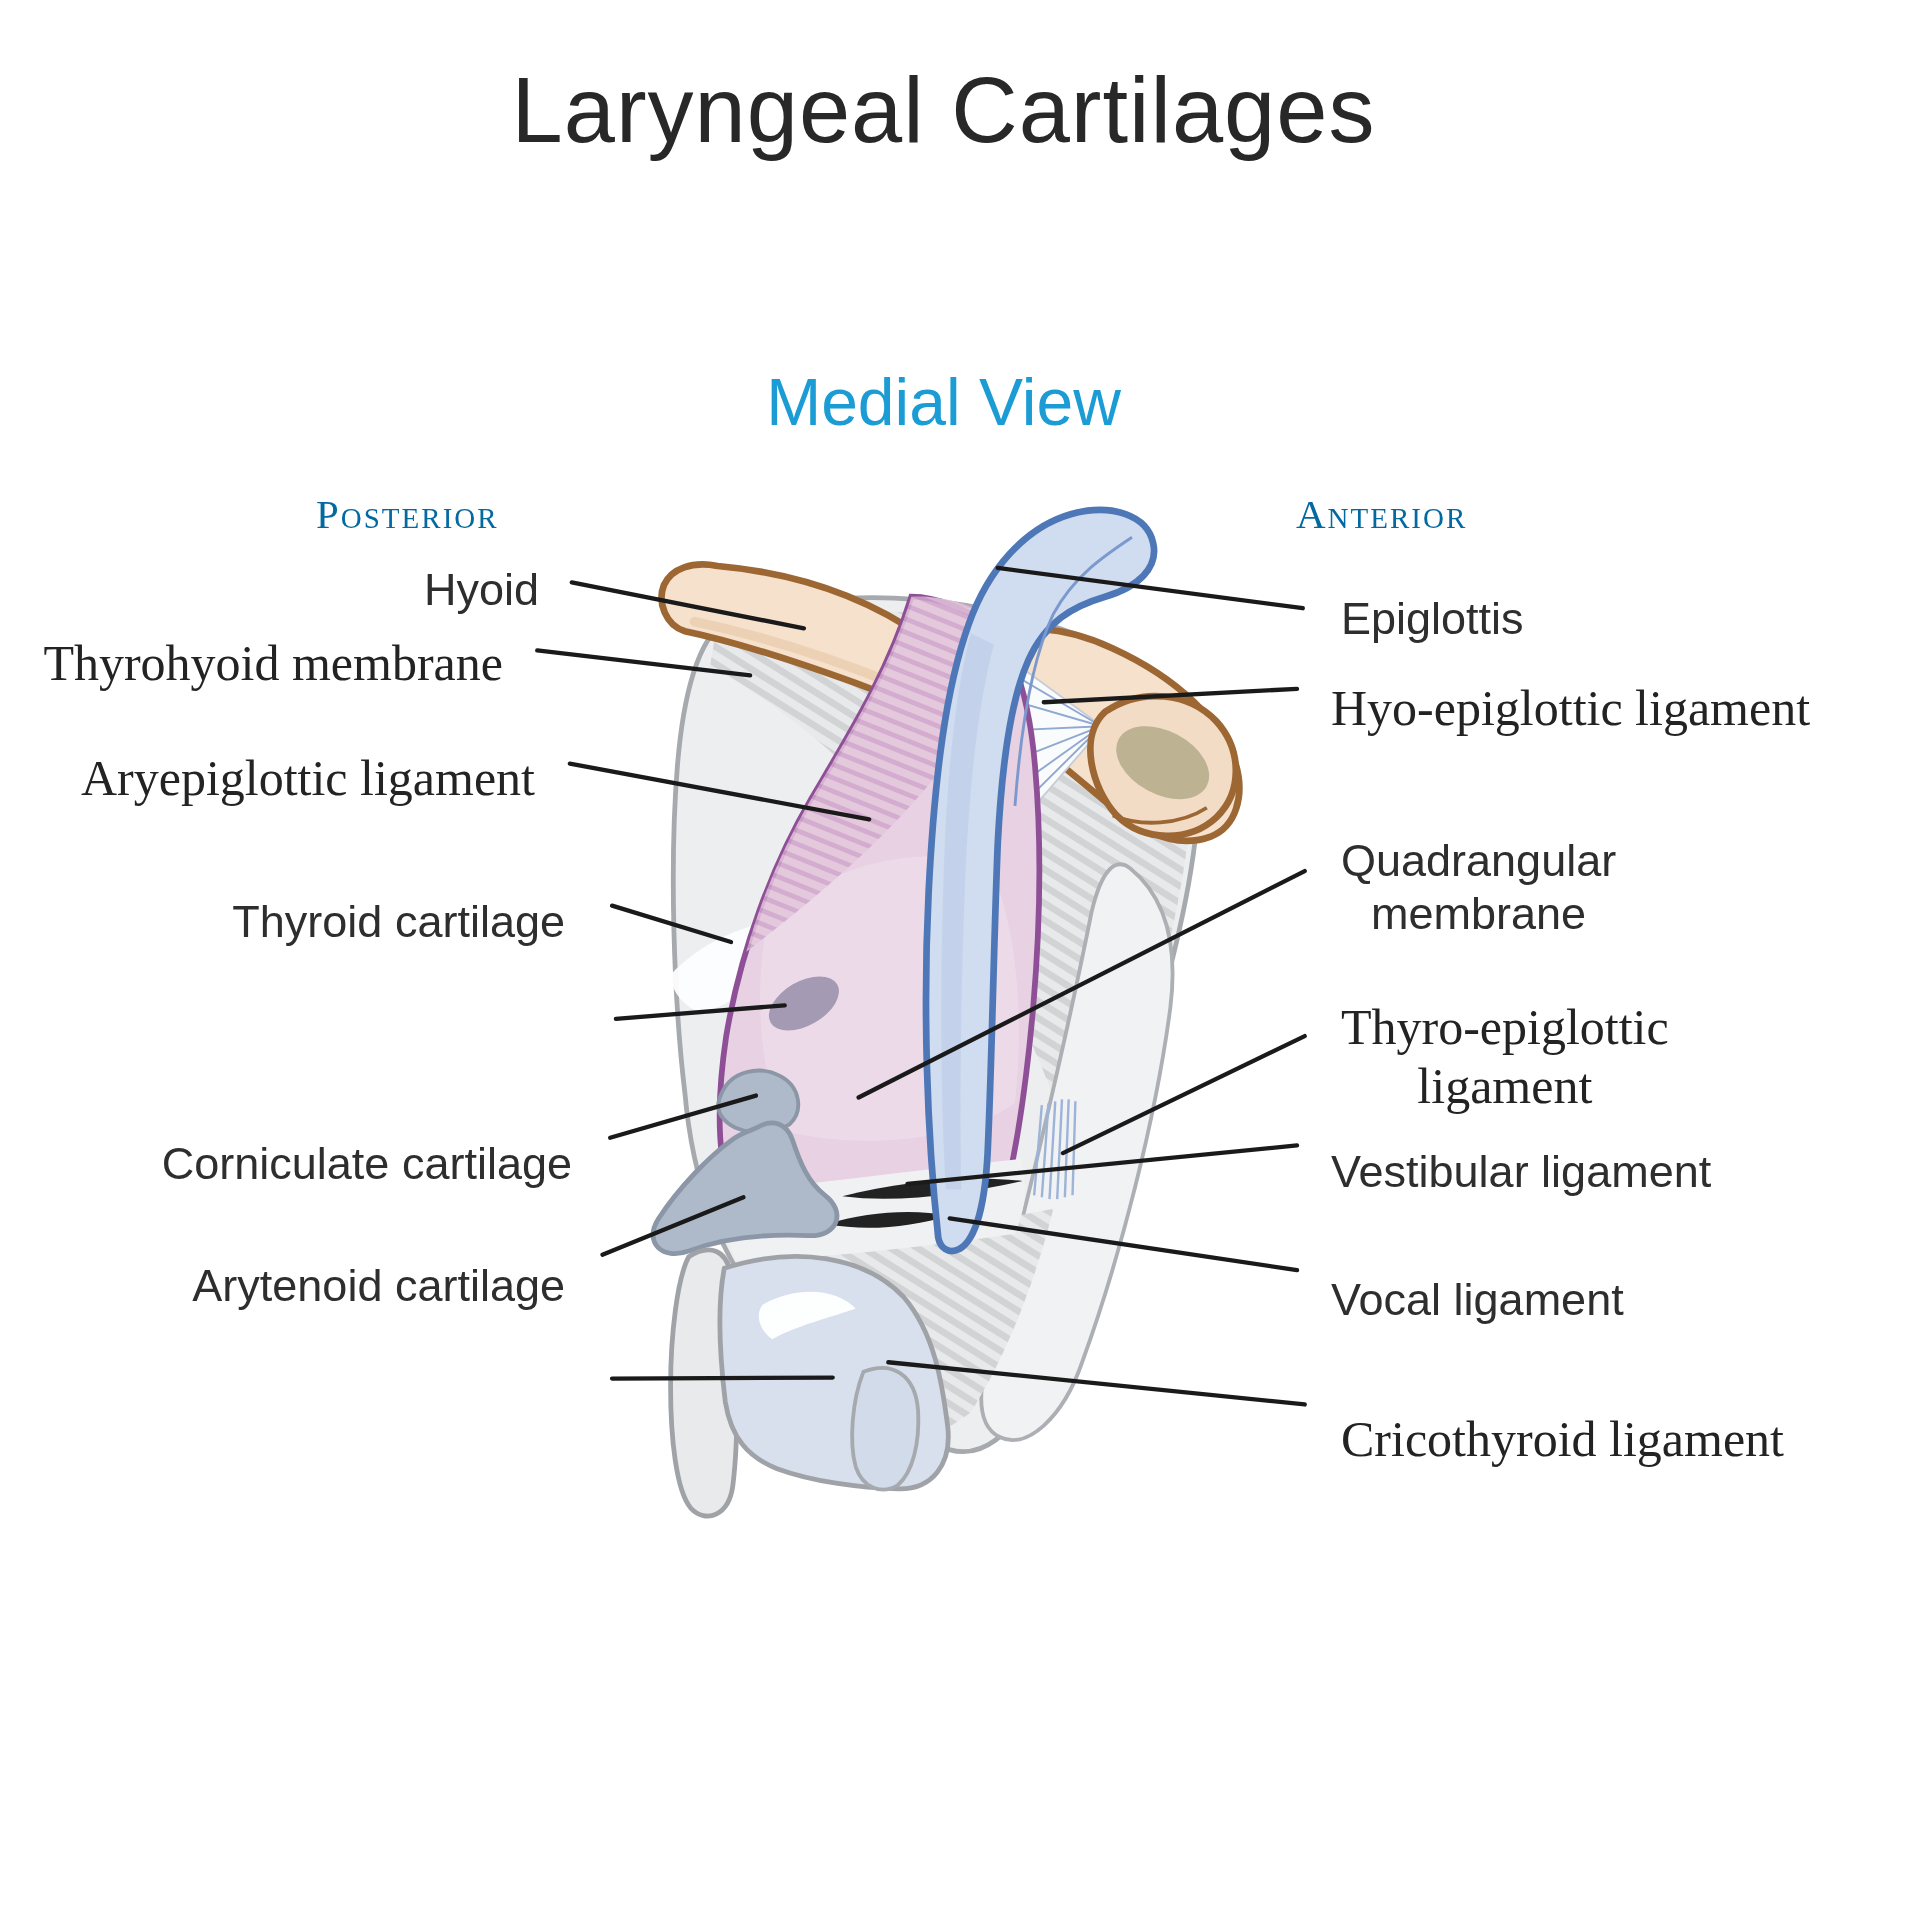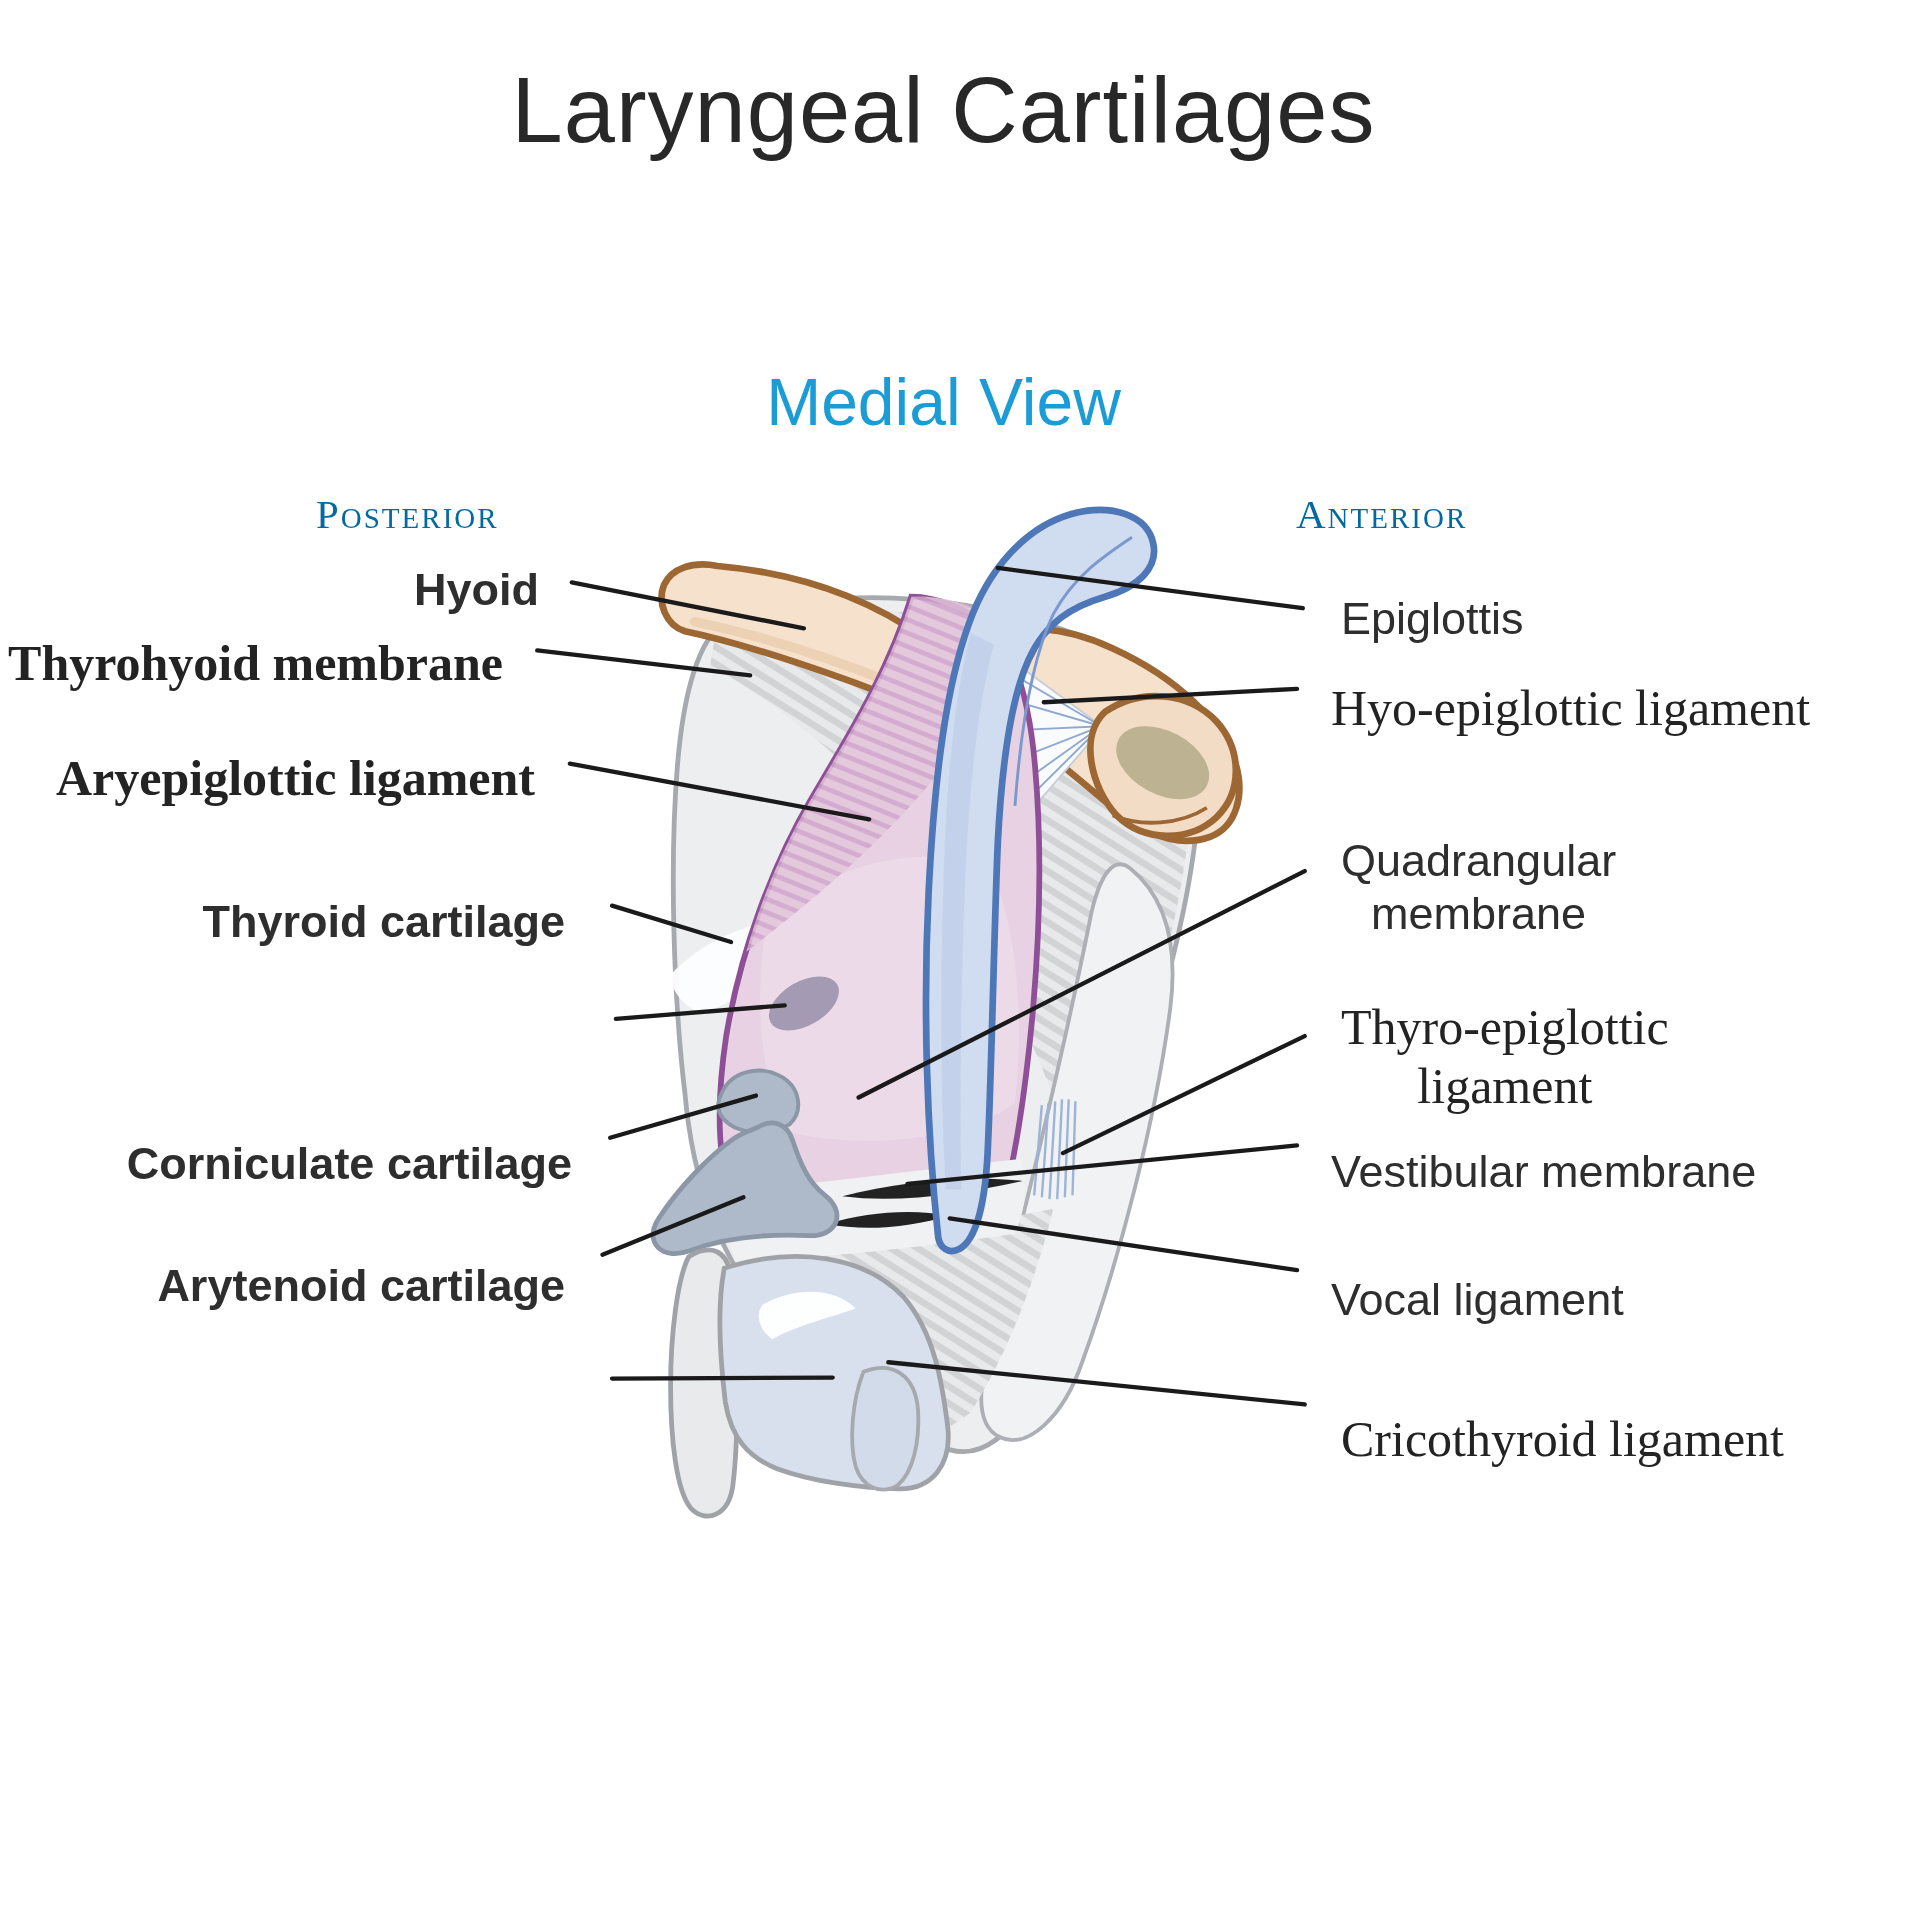--- a/index.html
+++ b/index.html
@@ -3,21 +3,21 @@
 <meta charset="utf-8">
 <style>
   html,body{margin:0;padding:0;background:#ffffff;}
   #stage{position:relative;width:1887px;height:1928px;background:#ffffff;overflow:hidden;
          font-family:"Liberation Sans",sans-serif;color:#2b2b2b;}
   #art{position:absolute;inset:0;}
   .lbl{position:absolute;transform:translateY(-50%);white-space:pre-line;line-height:1.18;}
   .sans{font-family:"Liberation Sans",sans-serif;font-size:45px;color:#2e2e2e;}
   .serif{font-family:"Liberation Serif","DejaVu Serif",serif;font-size:50px;color:#232323;}
   .right-col{text-align:center;}
-  .left-col{text-align:left;font-weight:bold;}
+  .left-col{text-align:left;}
   .title{position:absolute;left:0;right:0;text-align:center;transform:translateY(-50%);
          font-size:92px;font-weight:400;letter-spacing:1px;color:#282828;}
   .subtitle{position:absolute;left:0;right:0;text-align:center;transform:translateY(-50%);
          font-size:66px;font-weight:500;}
   .orient{position:absolute;transform:translateY(-50%);
           font-family:"Liberation Serif","DejaVu Serif",serif;
           font-variant:small-caps;font-size:41px;color:#0369a1;letter-spacing:2px;}
 </style>
 </head>
 <body>
@@ -172,18 +172,18 @@
   <div class="lbl left-col sans" style="right:1322px;top:922px">Thyroid cartilage</div>
   <div class="lbl left-col sans" style="right:1315px;top:1164px">Corniculate cartilage</div>
   <div class="lbl left-col sans" style="right:1322px;top:1286px">Arytenoid cartilage</div>
 
   <div class="lbl right-col sans" style="left:1341px;top:619px">Epiglottis</div>
   <div class="lbl right-col serif" style="left:1331px;top:708px">Hyo-epiglottic ligament</div>
   <div class="lbl right-col sans" style="left:1341px;top:887px">Quadrangular
 membrane</div>
   <div class="lbl right-col serif" style="left:1341px;top:1057px">Thyro-epiglottic
 ligament</div>
-  <div class="lbl right-col sans" style="left:1331px;top:1172px">Vestibular membrane</div>
+  <div class="lbl right-col sans" style="left:1331px;top:1172px">Vestibular ligament</div>
   <div class="lbl right-col sans" style="left:1331px;top:1300px">Vocal ligament</div>
   <div class="lbl right-col serif" style="left:1341px;top:1439px">Cricothyroid ligament</div>
 
 </div>
 
 
 </body></html>

